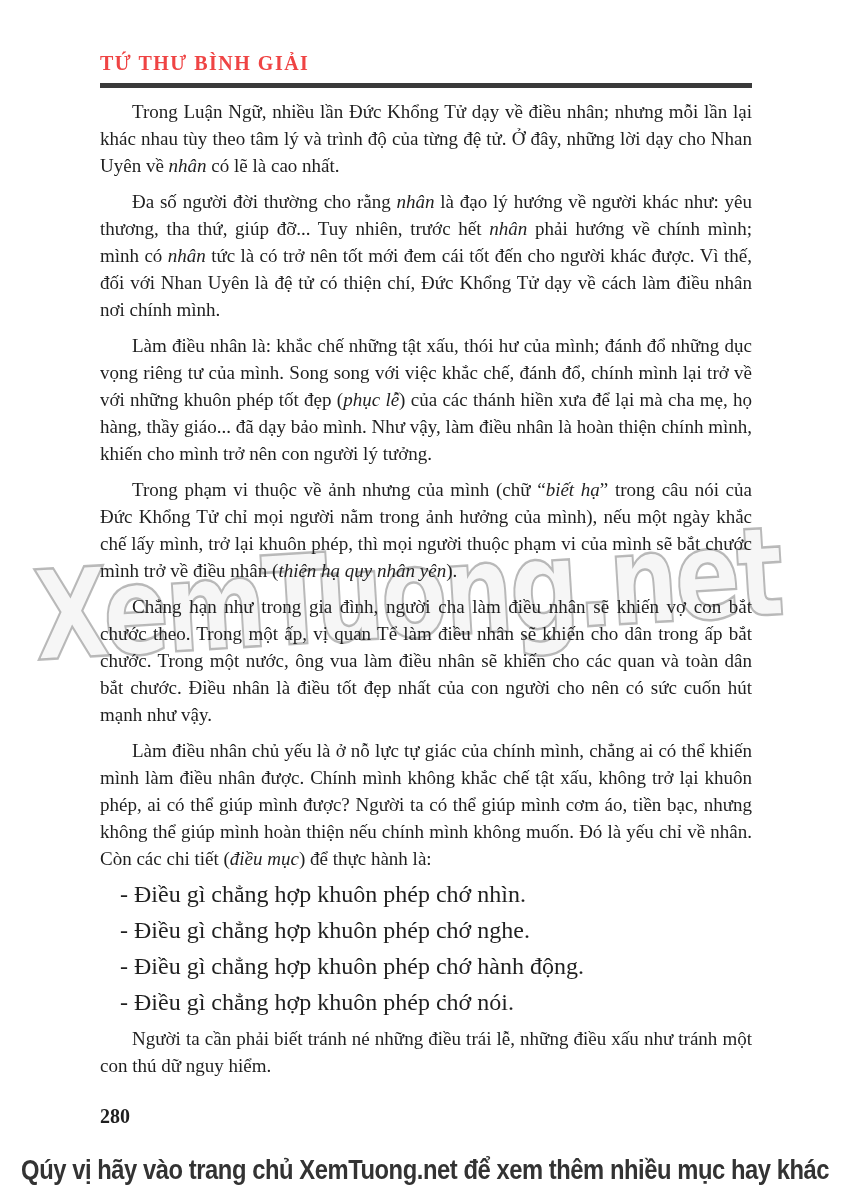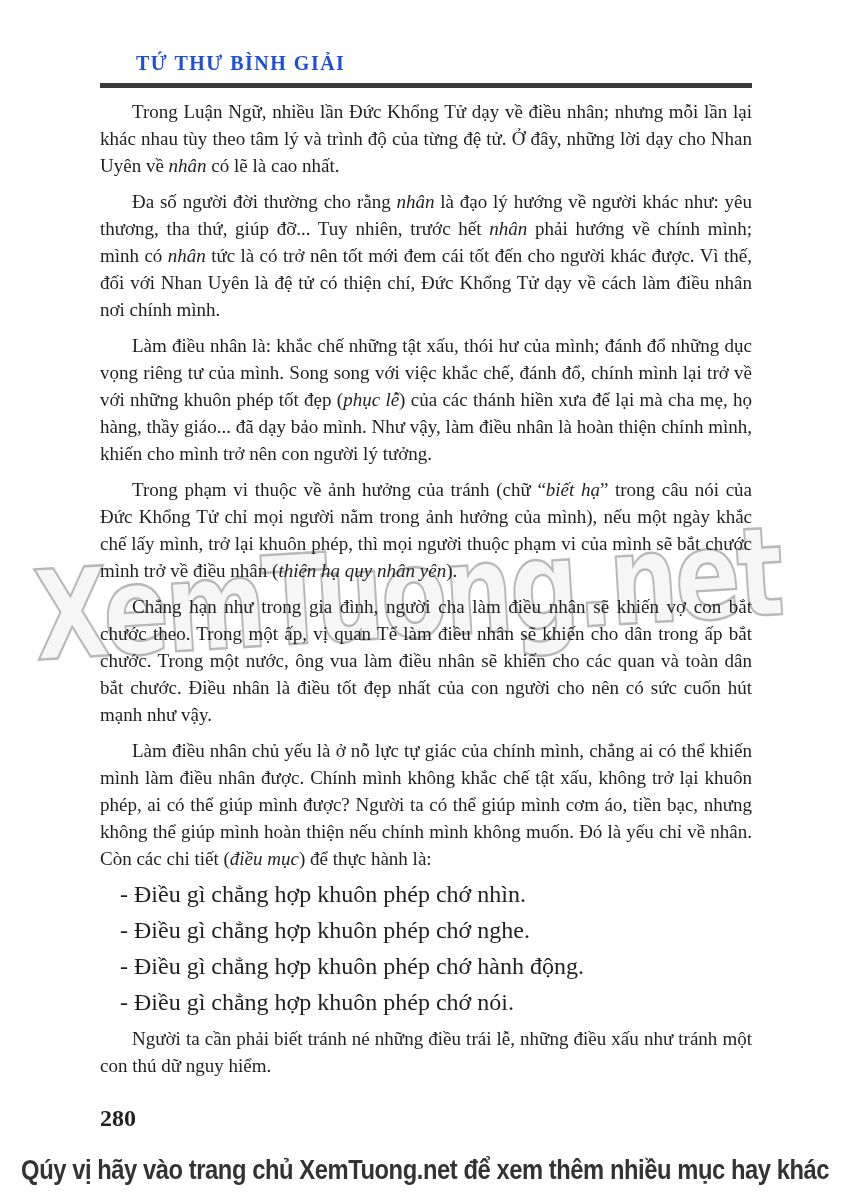--- a/index.html
+++ b/index.html
@@ -21,22 +21,21 @@
     color:var(--text-color);
   }
   .content{
     position:relative;z-index:1;
     padding:52px 98px 0 100px;
   }
   .running-head{
     font-size:20px;
     font-weight:600;
     letter-spacing:1.5px;
-    color:#1d4ed8;
-    margin-left:36px;
+    color:#ef4444;
   }
   .header-rule{
     margin-top:8px;
     height:2px;
     border-top:2px solid var(--rule-color);
     border-bottom:3px solid var(--rule-color);
   }
   .section-heading{
     margin-top:14px;
     font-size:27px;
@@ -54,21 +53,21 @@
   .list-line{
     font-size:24px;
     line-height:27px;
     text-align:left;
     margin-top:9px;
     padding-left:20px;
   }
   .para em,.list-line em{font-style:italic;}
   .page-number{
     margin-top:26px;
-    font-size:24px;
+    font-size:20px;
     font-weight:bold;
   }
   .watermark{
     position:absolute;
     z-index:0;
     top:545px;left:30px;
     white-space:nowrap;
     font-family:"DejaVu Sans","Liberation Sans",sans-serif;
     font-weight:bold;
     font-size:124px;
@@ -104,21 +103,21 @@
   <div class="watermark">XemTuong.net</div>
 
   <div class="content">
     <div class="running-head">TỨ THƯ BÌNH GIẢI</div>
     <div class="header-rule"></div>
 
     <div class="body-content">
         <p class="para"><span>Trong Luận Ngữ, nhiều lần Đức Khổng Tử dạy về điều nhân; nhưng mỗi lần lại khác nhau tùy theo tâm lý và trình độ của từng đệ tử. Ở đây, những lời dạy cho Nhan Uyên về </span><em>nhân</em><span> có lẽ là cao nhất.</span></p>
         <p class="para"><span>Đa số người đời thường cho rằng </span><em>nhân</em><span> là đạo lý hướng về người khác như: yêu thương, tha thứ, giúp đỡ... Tuy nhiên, trước hết </span><em>nhân</em><span> phải hướng về chính mình; mình có </span><em>nhân</em><span> tức là có trở nên tốt mới đem cái tốt đến cho người khác được. Vì thế, đối với Nhan Uyên là đệ tử có thiện chí, Đức Khổng Tử dạy về cách làm điều nhân nơi chính mình.</span></p>
         <p class="para"><span>Làm điều nhân là: khắc chế những tật xấu, thói hư của mình; đánh đổ những dục vọng riêng tư của mình. Song song với việc khắc chế, đánh đổ, chính mình lại trở về với những khuôn phép tốt đẹp (</span><em>phục lễ</em><span>) của các thánh hiền xưa để lại mà cha mẹ, họ hàng, thầy giáo... đã dạy bảo mình. Như vậy, làm điều nhân là hoàn thiện chính mình, khiến cho mình trở nên con người lý tưởng.</span></p>
-        <p class="para"><span>Trong phạm vi thuộc về ảnh hưởng của tránh (chữ “</span><em>biết hạ</em><span>” trong câu nói của Đức Khổng Tử chỉ mọi người nằm trong ảnh hưởng của mình), nếu một ngày khắc chế lấy mình, trở lại khuôn phép, thì mọi người thuộc phạm vi của mình sẽ bắt chước mình trở về điều nhân (</span><em>thiên hạ quy nhân yên</em><span>).</span></p>
+        <p class="para"><span>Trong phạm vi thuộc về ảnh nhưng của mình (chữ “</span><em>biết hạ</em><span>” trong câu nói của Đức Khổng Tử chỉ mọi người nằm trong ảnh hưởng của mình), nếu một ngày khắc chế lấy mình, trở lại khuôn phép, thì mọi người thuộc phạm vi của mình sẽ bắt chước mình trở về điều nhân (</span><em>thiên hạ quy nhân yên</em><span>).</span></p>
         <p class="para"><span>Chẳng hạn như trong gia đình, người cha làm điều nhân sẽ khiến vợ con bắt chước theo. Trong một ấp, vị quan Tể làm điều nhân sẽ khiến cho dân trong ấp bắt chước. Trong một nước, ông vua làm điều nhân sẽ khiến cho các quan và toàn dân bắt chước. Điều nhân là điều tốt đẹp nhất của con người cho nên có sức cuốn hút mạnh như vậy.</span></p>
         <p class="para"><span>Làm điều nhân chủ yếu là ở nỗ lực tự giác của chính mình, chẳng ai có thể khiến mình làm điều nhân được. Chính mình không khắc chế tật xấu, không trở lại khuôn phép, ai có thể giúp mình được? Người ta có thể giúp mình cơm áo, tiền bạc, nhưng không thể giúp mình hoàn thiện nếu chính mình không muốn. Đó là yếu chỉ về nhân. Còn các chi tiết (</span><em>điều mục</em><span>) để thực hành là:</span></p>
         <p class="list-line"><span>- Điều gì chẳng hợp khuôn phép chớ nhìn.</span></p>
         <p class="list-line"><span>- Điều gì chẳng hợp khuôn phép chớ nghe.</span></p>
         <p class="list-line"><span>- Điều gì chẳng hợp khuôn phép chớ hành động.</span></p>
         <p class="list-line"><span>- Điều gì chẳng hợp khuôn phép chớ nói.</span></p>
         <p class="para"><span>Người ta cần phải biết tránh né những điều trái lễ, những điều xấu như tránh một con thú dữ nguy hiểm.</span></p>
       </div>
 
     <div class="page-number">280</div>

